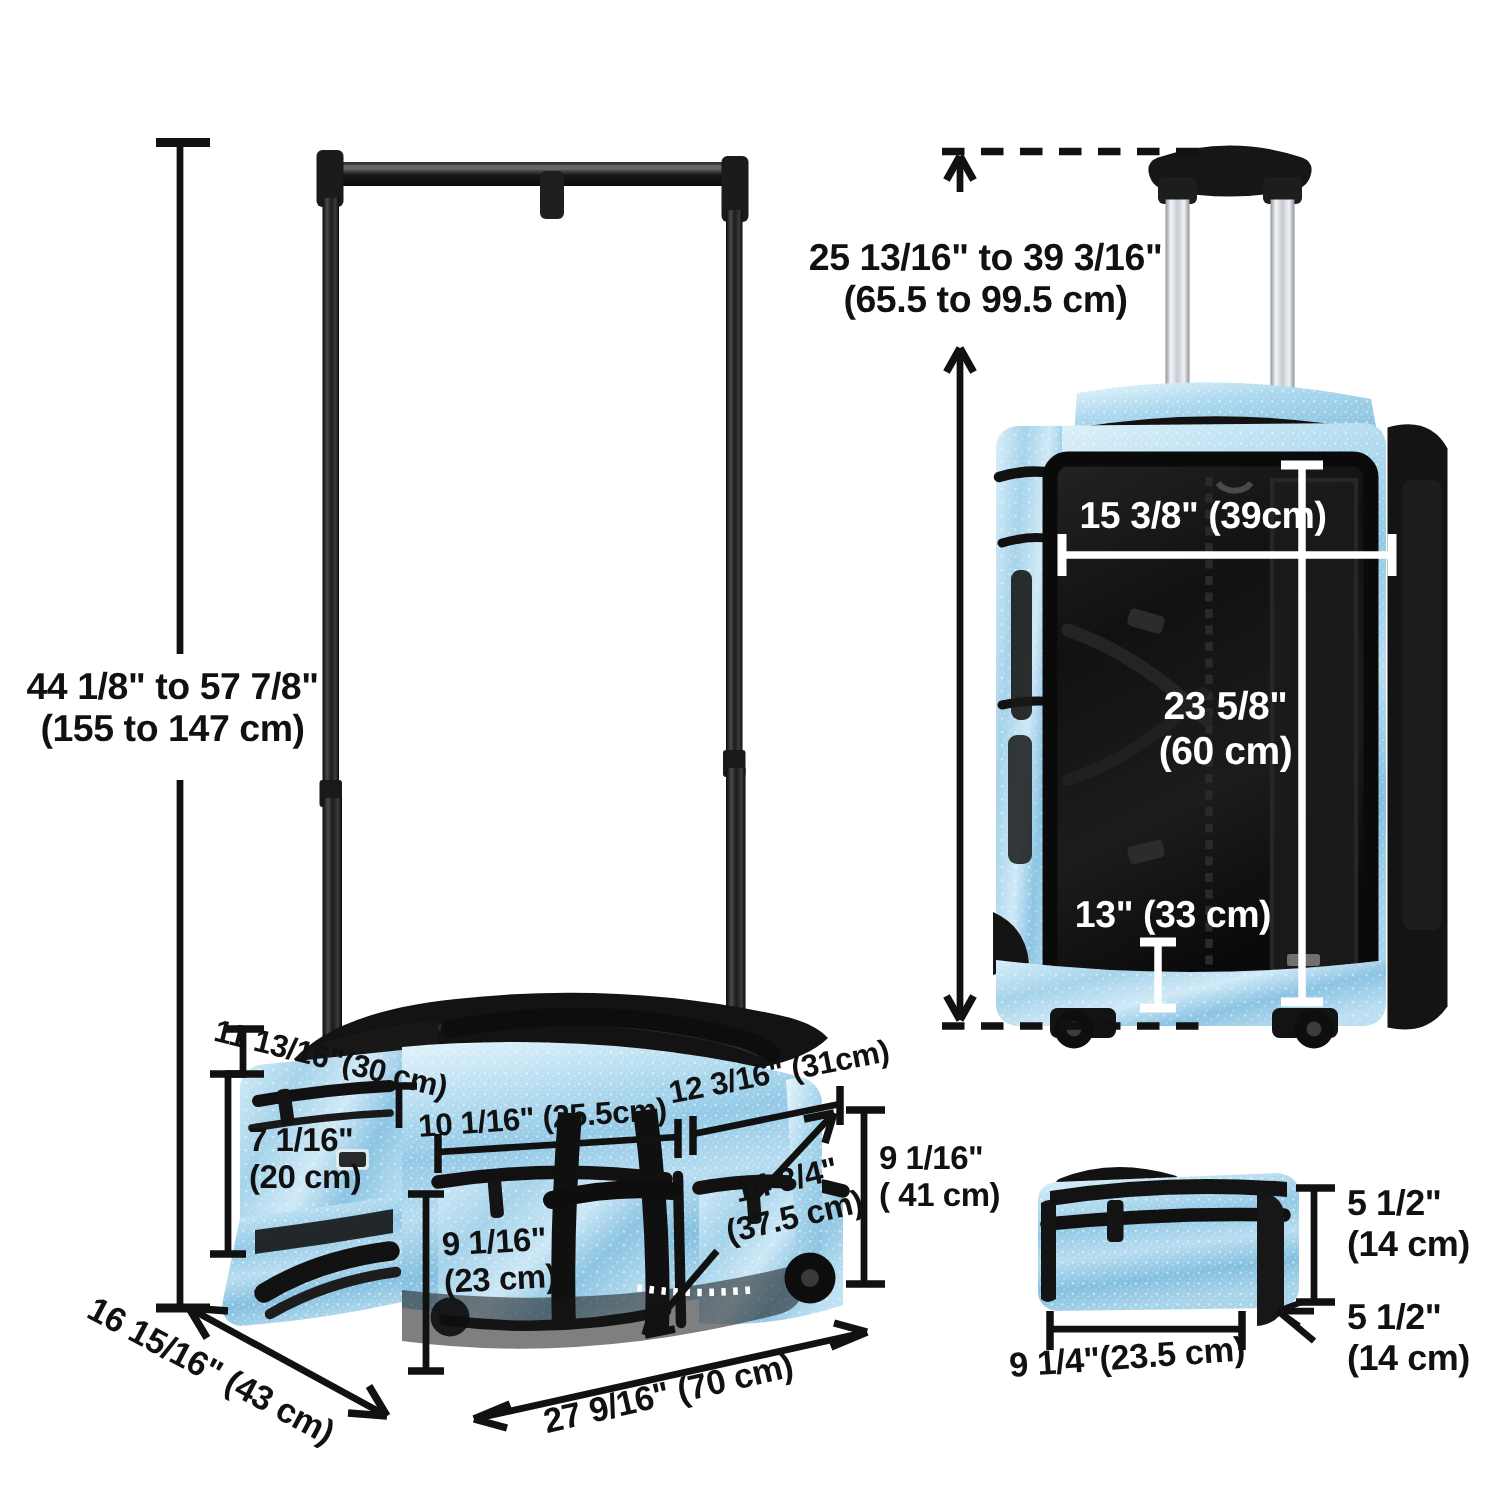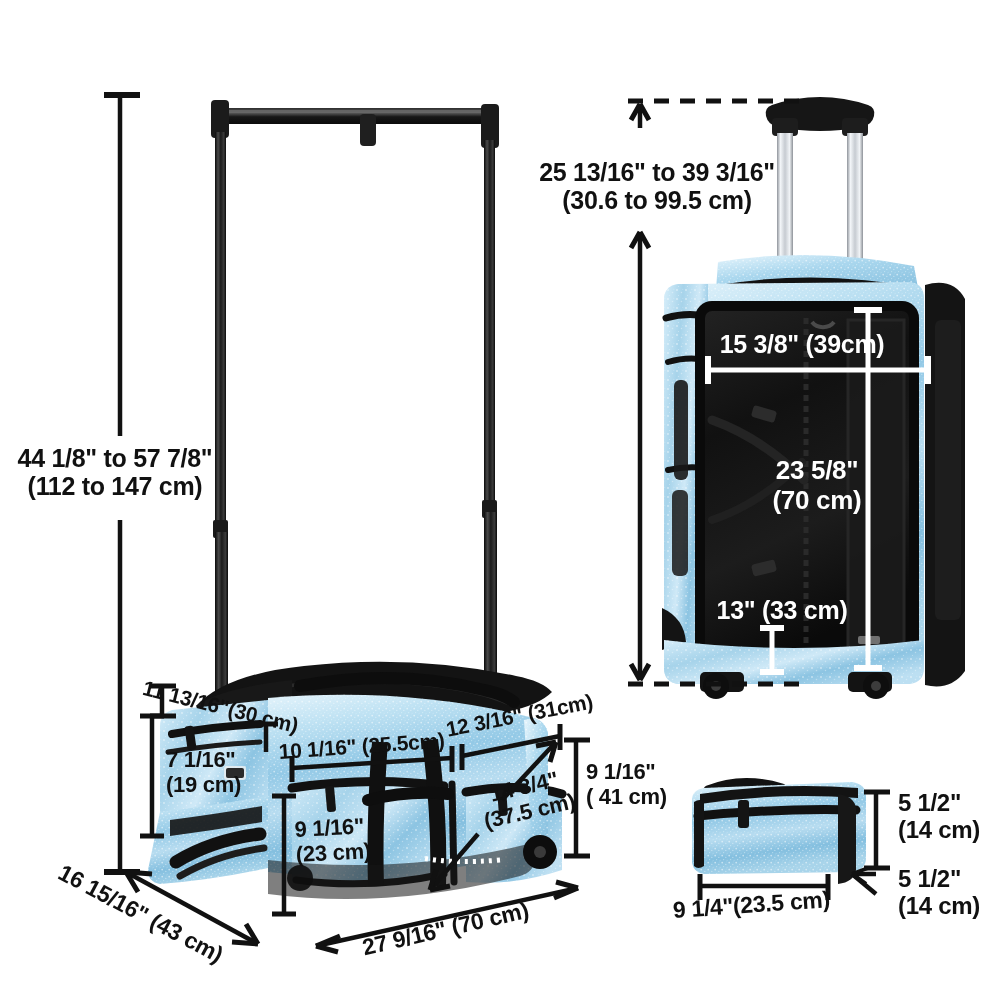--- a/index.html
+++ b/index.html
@@ -345,42 +345,42 @@
       <line x1="854" y1="668" x2="882" y2="668" stroke-width="6"></line>
 
       <line x1="772" y1="628" x2="772" y2="672"></line>
       <line x1="760" y1="628" x2="784" y2="628" stroke-width="6"></line>
       <line x1="760" y1="672" x2="784" y2="672" stroke-width="6"></line>
     </g>
   </svg>
 
   <div class="lbl ctr" style="left:10px; top:444px; width:210px; font-size:25px;">
     <div>44 1/8" to 57 7/8"</div>
-    <div>(112 to 147 cm)</div>
+    <div>(155 to 147 cm)</div>
   </div>
 
   <div class="lbl ctr" style="left:512px; top:158px; width:290px; font-size:25px;">
     <div>25 13/16" to 39 3/16"</div>
-    <div>(30.6 to 99.5 cm)</div>
+    <div>(65.5 to 99.5 cm)</div>
   </div>
 
   <div class="wlbl" style="left:702px; top:330px; width:200px; font-size:25px;">15 3/8" (39cm)</div>
 
   <div class="wlbl" style="left:744px; top:456px; width:146px; font-size:26px;">
     <div>23 5/8"</div>
-    <div>(70 cm)</div>
+    <div>(60 cm)</div>
   </div>
 
   <div class="wlbl" style="left:706px; top:596px; width:152px; font-size:25px;">13" (33 cm)</div>
 
   <div class="lbl" style="left:146px; top:676px; font-size:21px; transform:rotate(14deg); transform-origin:left top;">11 13/16"(30 cm)</div>
 
   <div class="lbl" style="left:166px; top:748px; font-size:22px;">
     <div>7 1/16"</div>
-    <div>(19 cm)</div>
+    <div>(20 cm)</div>
   </div>
 
   <div class="lbl" style="left:278px; top:740px; font-size:21px; transform:rotate(-4deg); transform-origin:left top;">10 1/16" (25.5cm)</div>
 
   <div class="lbl" style="left:444px; top:718px; font-size:21px; transform:rotate(-11deg); transform-origin:left top;">12 3/16" (31cm)</div>
 
   <div class="lbl" style="left:294px; top:818px; font-size:22px; transform:rotate(-3deg); transform-origin:left top;">
     <div>9 1/16"</div>
     <div>(23 cm)</div>
   </div>

